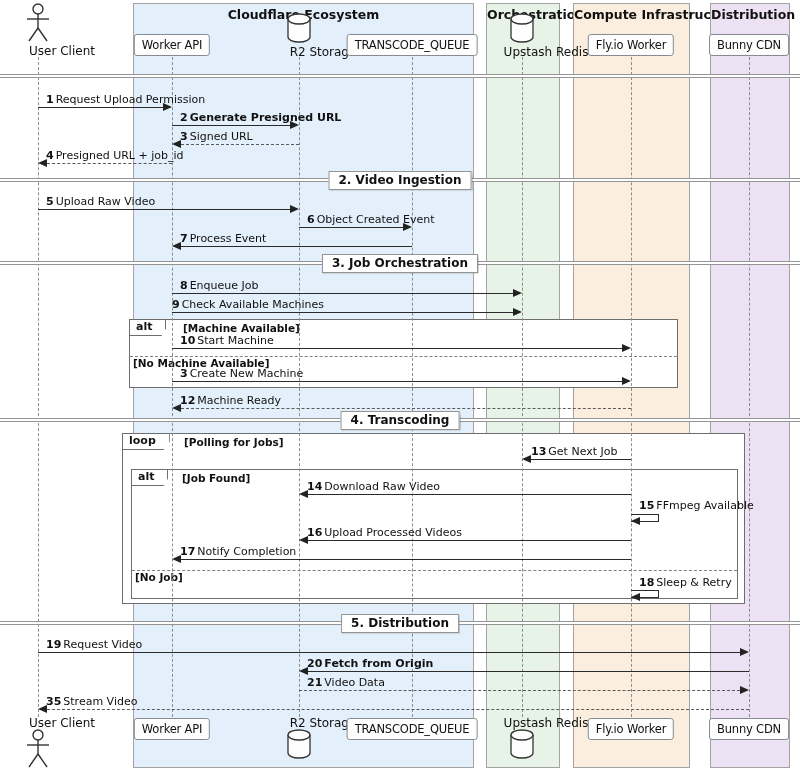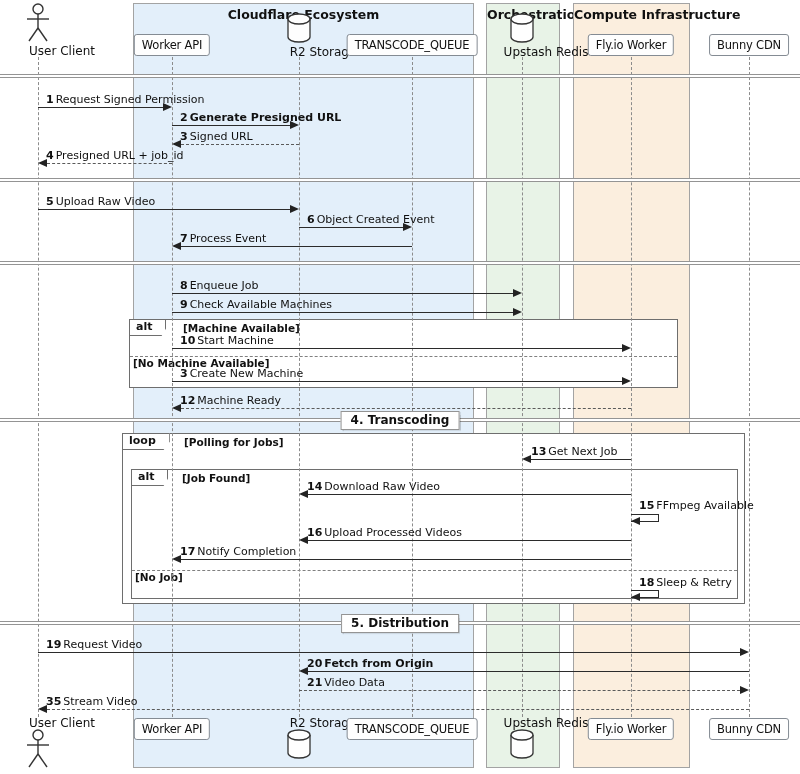--- a/index.html
+++ b/index.html
@@ -39,20 +39,23 @@
 
   <div class="group" style="left:133px;width:341px;background:#e3effa;">
     <div class="gtitle">Cloudflare Ecosystem</div>
   </div>
   <div class="group" style="left:486px;width:74px;background:#e8f3e7;">
     <div class="gtitle">Orchestration</div>
   </div>
   <div class="group" style="left:573px;width:117px;background:#fbeede;">
     <div class="gtitle">Compute Infrastructure</div>
   </div>
+  <div class="group" style="left:710px;width:80px;background:#ede2f3;">
+    <div class="gtitle">Distribution</div>
+  </div>
 
   <div class="frame" style="left:129px;top:319px;width:549px;height:69px;">
     <div class="fkey">alt</div>
     <div class="guard" style="left:53px;top:2px;">[Machine Available]</div>
     <div class="elseline" style="top:36px;"></div>
     <div class="guard" style="left:3px;top:37px;">[No Machine Available]</div>
   </div>
   <div class="frame" style="left:122px;top:433px;width:623px;height:171px;">
     <div class="fkey">loop</div>
     <div class="guard" style="left:61px;top:2px;">[Polling for Jobs]</div>
@@ -67,27 +70,29 @@
   <div class="life" style="left:38px;"></div>
   <div class="life" style="left:172px;"></div>
   <div class="life" style="left:299px;"></div>
   <div class="life" style="left:412px;"></div>
   <div class="life" style="left:522px;"></div>
   <div class="life" style="left:631px;"></div>
   <div class="life" style="left:749px;"></div>
 
   <div class="divband" style="top:74px;"></div>
   <div class="divband" style="top:178px;"></div>
+  <div class="divlab" style="top:171px;">2. Video Ingestion</div>
   <div class="divband" style="top:261px;"></div>
+  <div class="divlab" style="top:254px;">3. Job Orchestration</div>
   <div class="divband" style="top:418px;"></div>
   <div class="divlab" style="top:411px;">4. Transcoding</div>
   <div class="divband" style="top:621px;"></div>
   <div class="divlab" style="top:614px;">5. Distribution</div>
 
-  <div class="ml" style="left:46px;top:93px;"><b>1</b><span>Request Signed Permission</span></div>
+  <div class="ml" style="left:46px;top:93px;"><b>1</b><span>Request Upload Permission</span></div>
   <div class="ln" style="left:38px;top:107px;width:125px;"></div>
   <div class="ah r" style="left:163px;top:103px;"></div>
 
   <div class="ml" style="left:180px;top:111px;font-weight:bold;"><b>2</b><span>Generate Presigned URL</span></div>
   <div class="ln" style="left:172px;top:125px;width:118px;"></div>
   <div class="ah r" style="left:290px;top:121px;"></div>
 
   <div class="ml" style="left:180px;top:130px;"><b>3</b><span>Signed URL</span></div>
   <div class="ln dash" style="left:181px;top:144px;width:118px;"></div>
   <div class="ah l" style="left:172px;top:140px;"></div>
@@ -105,21 +110,21 @@
   <div class="ah r" style="left:403px;top:223px;"></div>
 
   <div class="ml" style="left:180px;top:232px;"><b>7</b><span>Process Event</span></div>
   <div class="ln" style="left:181px;top:246px;width:231px;"></div>
   <div class="ah l" style="left:172px;top:242px;"></div>
 
   <div class="ml" style="left:180px;top:279px;"><b>8</b><span>Enqueue Job</span></div>
   <div class="ln" style="left:172px;top:293px;width:341px;"></div>
   <div class="ah r" style="left:513px;top:289px;"></div>
 
-  <div class="ml" style="left:180px;top:298px;"><b>9</b><span>Check Available Machines</span></div>
+  <div class="ml" style="left:172px;top:298px;"><b>9</b><span>Check Available Machines</span></div>
   <div class="ln" style="left:172px;top:312px;width:341px;"></div>
   <div class="ah r" style="left:513px;top:308px;"></div>
 
   <div class="ml" style="left:180px;top:334px;"><b>10</b><span>Start Machine</span></div>
   <div class="ln" style="left:172px;top:348px;width:450px;"></div>
   <div class="ah r" style="left:622px;top:344px;"></div>
 
   <div class="ml" style="left:180px;top:367px;"><b>3</b><span>Create New Machine</span></div>
   <div class="ln" style="left:172px;top:381px;width:450px;"></div>
   <div class="ah r" style="left:622px;top:377px;"></div>

